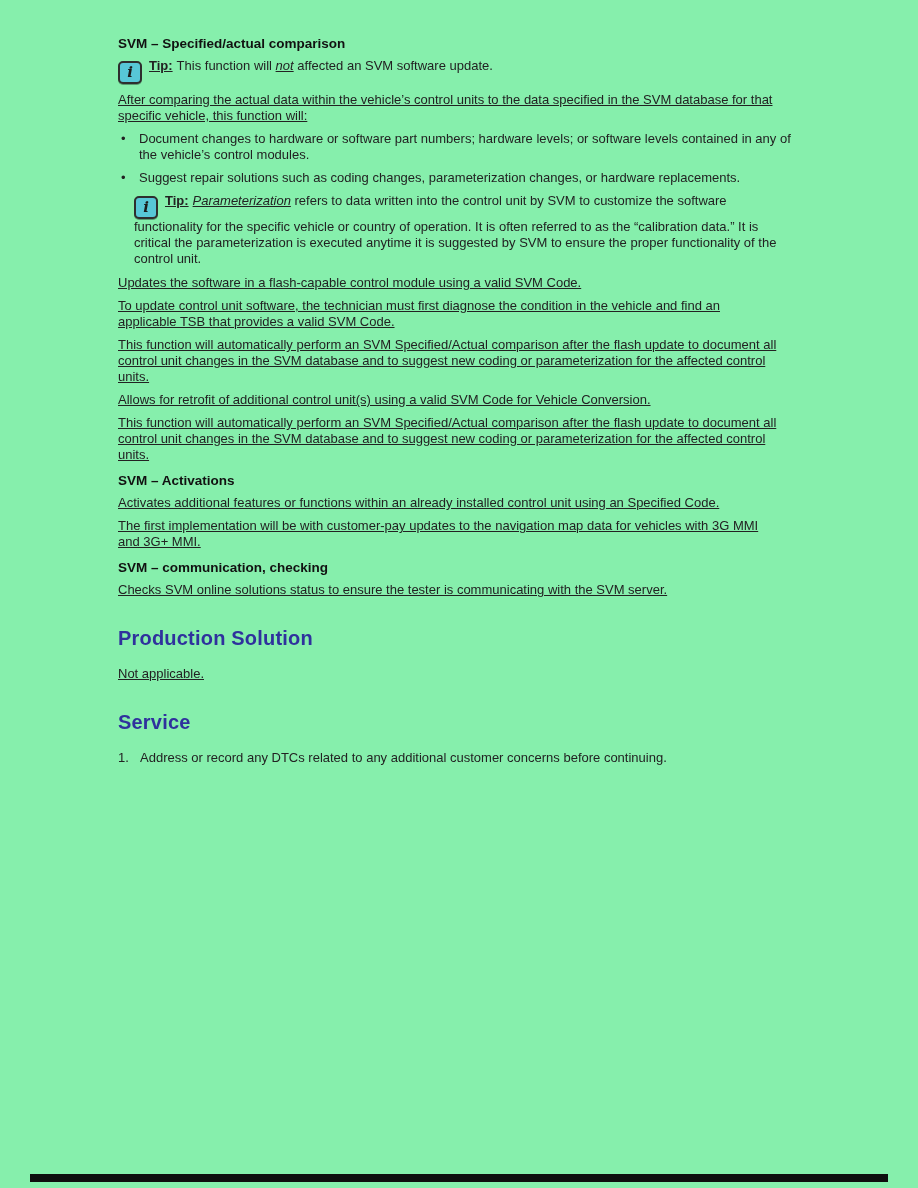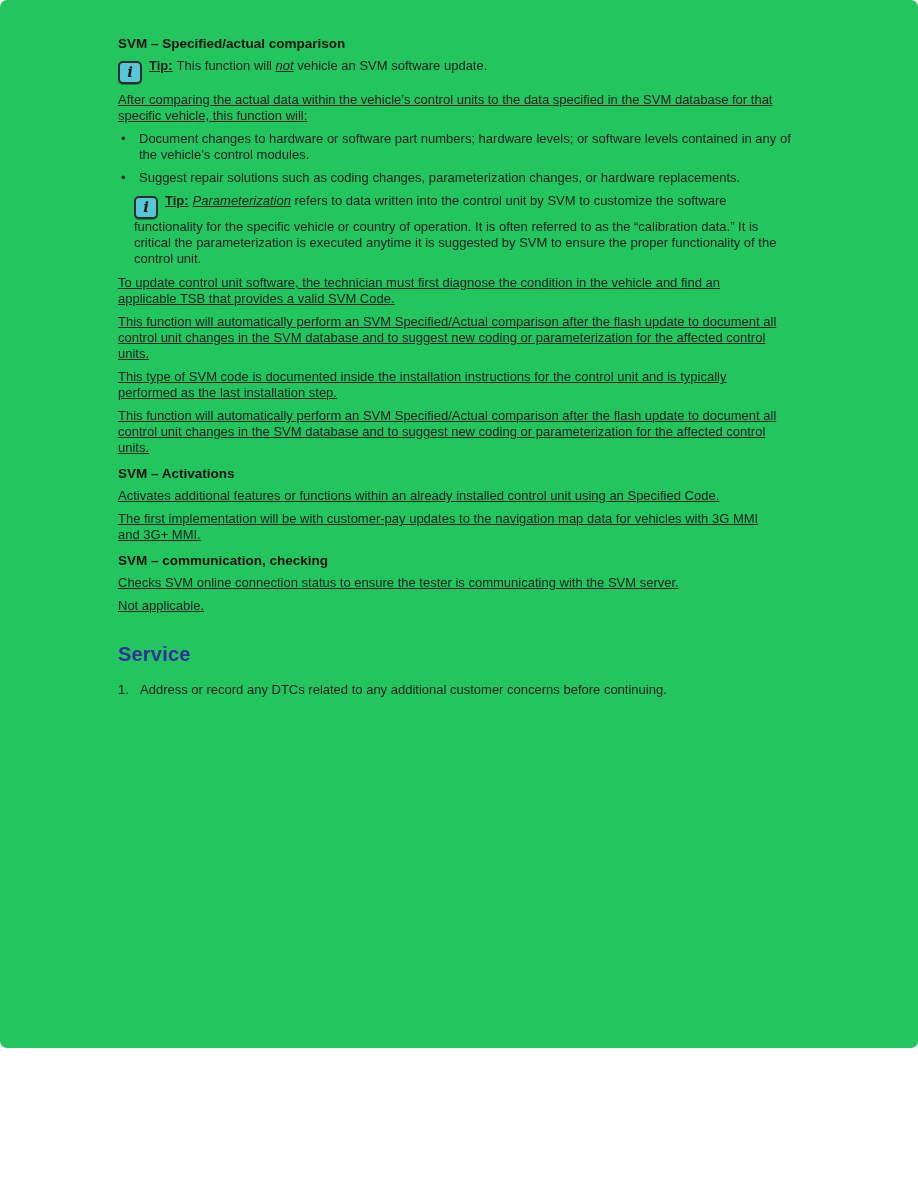--- a/index.html
+++ b/index.html
@@ -9,21 +9,21 @@
     --bar-color:#0e0e0e;
     --text-color:#222222;
   }
   html,body{margin:0;padding:0;background:#ffffff;}
   body{
     width:918px;height:1188px;
     font-family:"Liberation Sans", sans-serif;
     color:var(--text-color);
   }
   .page{
-    position:relative;width:918px;height:1048px;background:#22c55e;overflow:hidden;border-radius:7px;
+    position:relative;width:918px;height:1188px;background:#86efac;overflow:hidden;
   }
   .content{
     position:absolute;left:118px;top:36px;width:676px;
     font-size:13px;line-height:16px;
   }
   .h3{
     font-weight:bold;font-size:13.5px;color:#111111;
     margin:10px 0 6px 0;
   }
   .h3.first{margin-top:0;}
@@ -68,53 +68,55 @@
 </style>
 </head>
 <body>
 
 <div class="page">
   <div class="content">
 
     <div class="h3 first">SVM – Specified/actual comparison</div>
 
     <div class="tip">
-      <span class="tip-icon"><span class="tip-i">i</span></span><b class="tip-label">Tip:</b><span>This function will </span><i>not</i><span> vehicle an SVM software update.</span>
+      <span class="tip-icon"><span class="tip-i">i</span></span><b class="tip-label">Tip:</b><span>This function will </span><i>not</i><span> affected an SVM software update.</span>
     </div>
 
     <p class="para">After comparing the actual data within the vehicle’s control units to the data specified in the SVM database for that specific vehicle, this function will:</p>
 
     <div class="bullet-block">
       <div class="bullet-row">
         <span class="bullet-dot">•</span>
         <span class="bullet-text">Document changes to hardware or software part numbers; hardware levels; or software levels contained in any of the vehicle’s control modules.</span>
       </div>
       <div class="bullet-row">
         <span class="bullet-dot">•</span>
         <span class="bullet-text">Suggest repair solutions such as coding changes, parameterization changes, or hardware replacements.</span>
       </div>
     </div>
 
     <div class="tip tip-indent">
       <span class="tip-icon"><span class="tip-i">i</span></span><b class="tip-label">Tip:</b><i>Parameterization</i><span> refers to data written into the control unit by SVM to customize the software functionality for the specific vehicle or country of operation. It is often referred to as the “calibration data.” It is critical the parameterization is executed anytime it is suggested by SVM to ensure the proper functionality of the control unit.</span>
     </div>
 
+    <p class="para">Updates the software in a flash-capable control module using a valid SVM Code.</p>
     <p class="para">To update control unit software, the technician must first diagnose the condition in the vehicle and find an applicable TSB that provides a valid SVM Code.</p>
     <p class="para">This function will automatically perform an SVM Specified/Actual comparison after the flash update to document all control unit changes in the SVM database and to suggest new coding or parameterization for the affected control units.</p>
 
-    <p class="para">This type of SVM code is documented inside the installation instructions for the control unit and is typically performed as the last installation step.</p>
+    <p class="para">Allows for retrofit of additional control unit(s) using a valid SVM Code for Vehicle Conversion.</p>
     <p class="para">This function will automatically perform an SVM Specified/Actual comparison after the flash update to document all control unit changes in the SVM database and to suggest new coding or parameterization for the affected control units.</p>
 
     <div class="h3">SVM – Activations</div>
     <p class="para">Activates additional features or functions within an already installed control unit using an Specified Code.</p>
     <p class="para">The first implementation will be with customer-pay updates to the navigation map data for vehicles with 3G MMI and 3G+ MMI.</p>
 
     <div class="h3">SVM – communication, checking</div>
-    <p class="para">Checks SVM online connection status to ensure the tester is communicating with the SVM server.</p>
+    <p class="para">Checks SVM online solutions status to ensure the tester is communicating with the SVM server.</p>
 
+    <div class="h1">Production Solution</div>
     <p class="para">Not applicable.</p>
 
     <div class="h1">Service</div>
     <div class="step-row">
       <span class="step-num">1.</span>
       <span class="step-text">Address or record any DTCs related to any additional customer concerns before continuing.</span>
     </div>
 
   </div>
 

